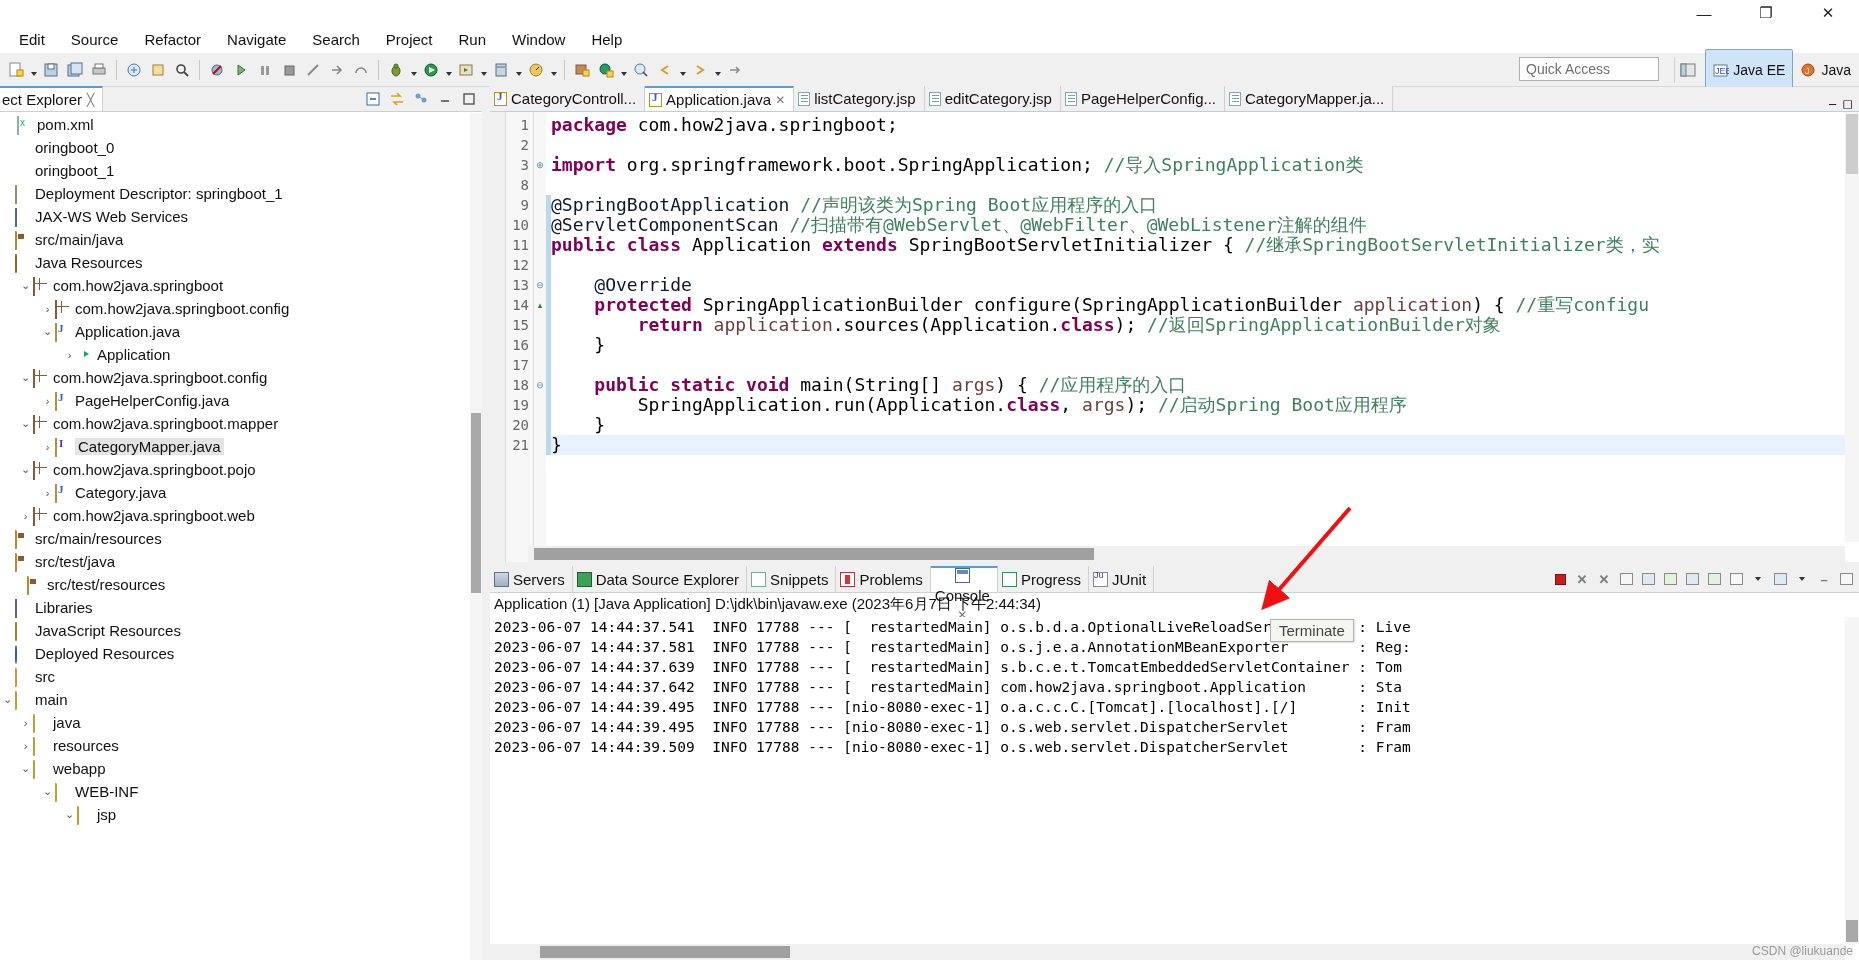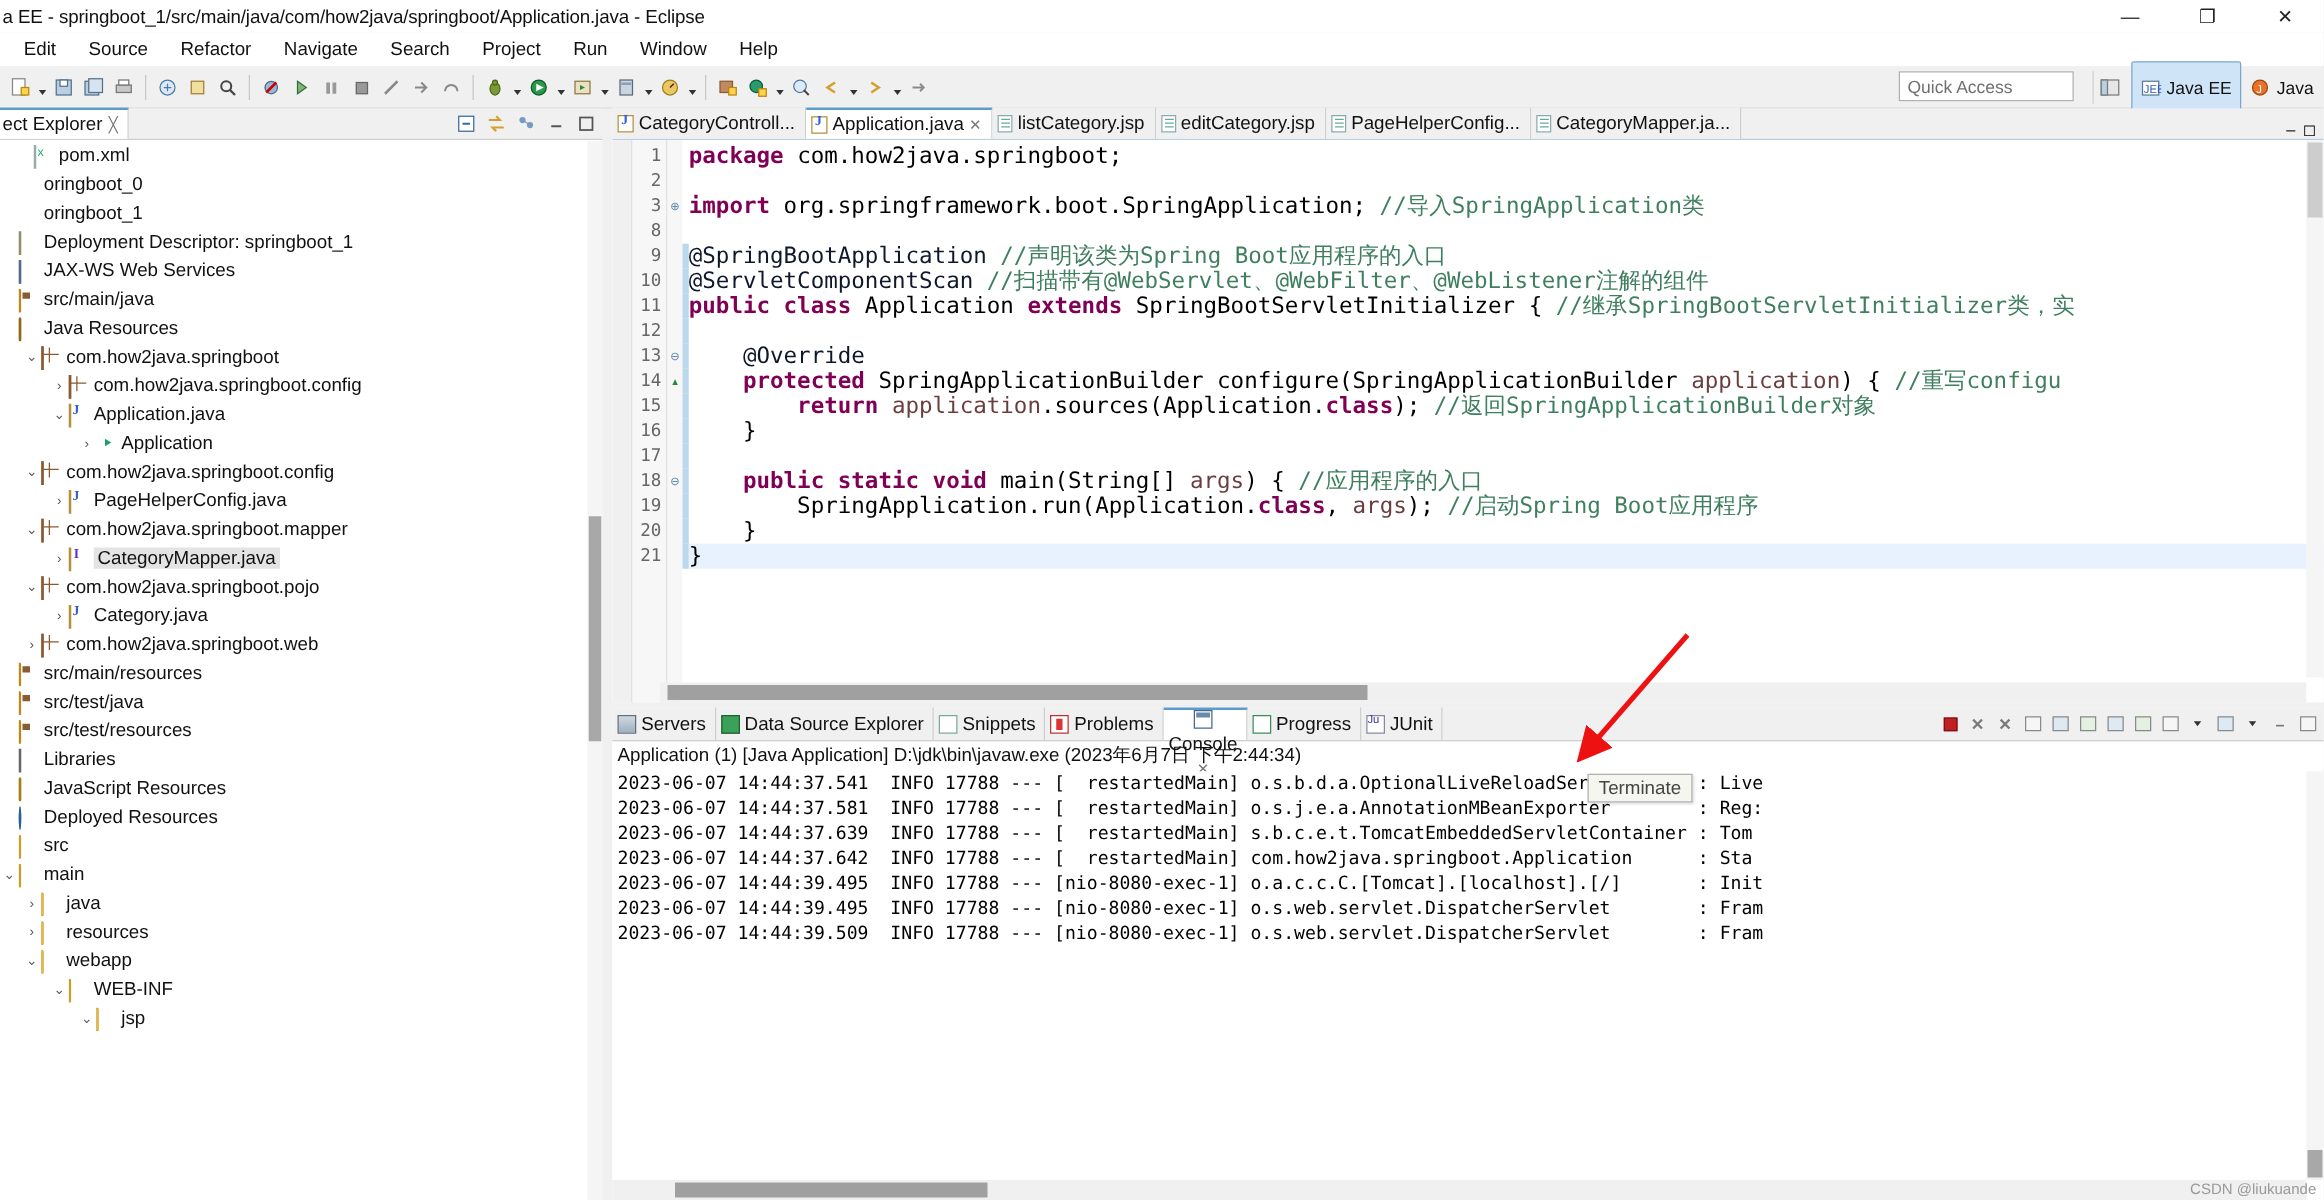--- a/index.html
+++ b/index.html
@@ -241,21 +241,20 @@
 
   .divider-v { position: absolute; left: 482px; top: 0; width: 8px; bottom: 0; background: #f0f0f0; }
   .divider-h { position: absolute; left: 0; right: 0; top: 475px; height: 5px; background: #f0f0f0; }
 </style>
 </head>
 <body>
 
 <div id="app">
 
   <div class="titlebar">
-    <div class="title-text">a EE - springboot_1/src/main/java/com/how2java/springboot/Application.java - Eclipse</div>
     <div class="win-controls">
       <div class="win-btn">—</div>
       <div class="win-btn">❐</div>
       <div class="win-btn close">✕</div>
     </div>
   </div>
 
   <div class="menubar">
     <div class="menu-item">Edit</div>
     <div class="menu-item">Source</div>
@@ -511,21 +510,21 @@
               </svg>
           </span>
           <span class="vt-ico">
             <svg width="16" height="16">
                 <rect x="3" y="3" width="10" height="10" fill="none" stroke="#555" stroke-width="1.4"></rect>
               </svg>
           </span>
         </div>
       </div>
       <div class="tree" id="tree-container">
-          <div class="tree-row" style="padding-left: 12px;">
+          <div class="tree-row" style="padding-left: 2px;">
             <span class="twisty"></span>
             <span class="tree-ico"><span class="ico-xml"></span></span>
             <span class="label-box">pom.xml</span>
           </div>
           <div class="tree-row" style="padding-left: 0px;">
             <span class="twisty"></span>
             <span class="tree-ico"></span>
             <span class="label-box">oringboot_0</span>
           </div>
           <div class="tree-row" style="padding-left: 0px;">
@@ -611,21 +610,21 @@
           <div class="tree-row" style="padding-left: 0px;">
             <span class="twisty"></span>
             <span class="tree-ico"><span class="ico-srcfolder"></span></span>
             <span class="label-box">src/main/resources</span>
           </div>
           <div class="tree-row" style="padding-left: 0px;">
             <span class="twisty"></span>
             <span class="tree-ico"><span class="ico-srcfolder"></span></span>
             <span class="label-box">src/test/java</span>
           </div>
-          <div class="tree-row" style="padding-left: 0px;">
+          <div class="tree-row" style="padding-left: 12px;">
             <span class="twisty"></span>
             <span class="tree-ico"><span class="ico-srcfolder"></span></span>
             <span class="label-box">src/test/resources</span>
           </div>
           <div class="tree-row" style="padding-left: 0px;">
             <span class="twisty"></span>
             <span class="tree-ico"><span class="ico-lib"></span></span>
             <span class="label-box">Libraries</span>
           </div>
           <div class="tree-row" style="padding-left: 0px;">

